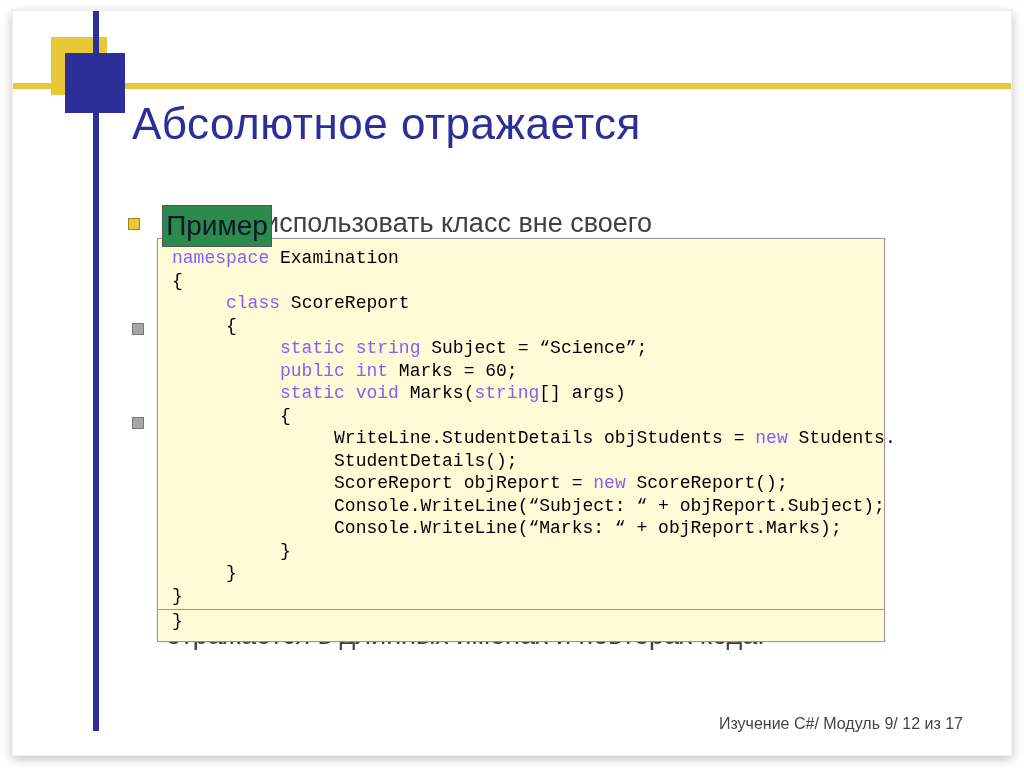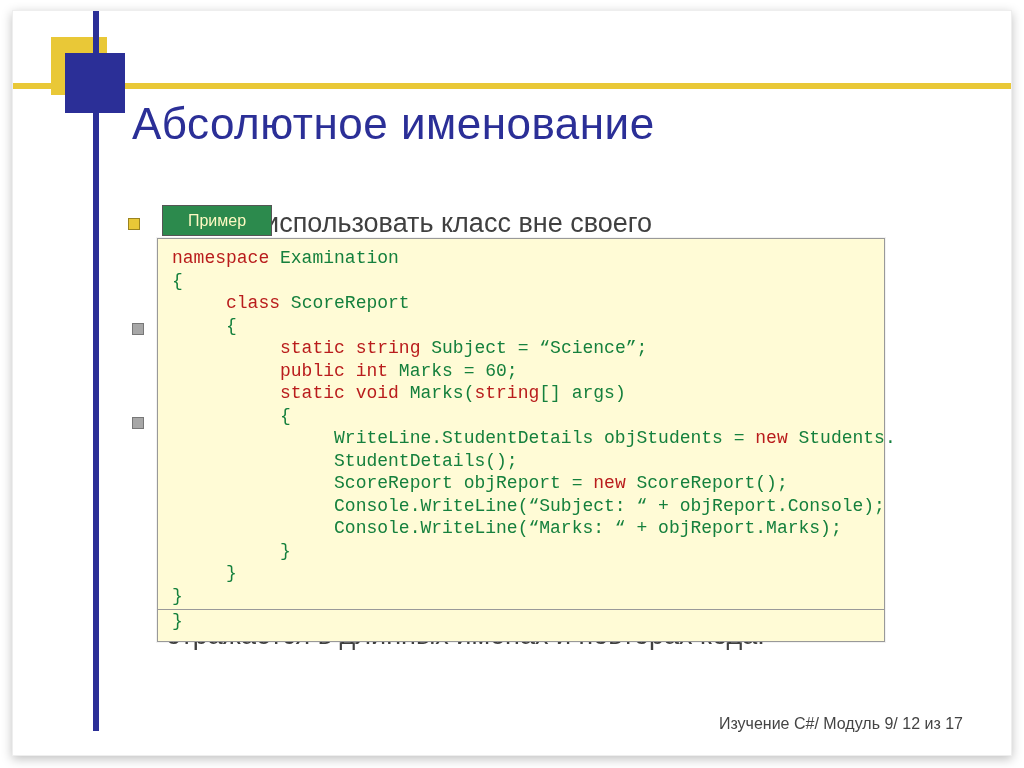--- a/index.html
+++ b/index.html
@@ -89,25 +89,25 @@
   .btxt {
     color: #404040;
     font-size: 27px;
     line-height: 1.3;
   }
   .example-badge {
     position: absolute;
     top: 194px;
     left: 149px;
     width: 110px;
-    height: 31px;
+    height: 42px;
     background: #2c8a4d;
     border: 1px solid #555;
-    color: #fef9c3;
-    font-size: 16px;
+    color: #0f172a;
+    font-size: 28px;
     display: flex;
     align-items: center;
     justify-content: center;
     z-index: 20;
   }
   .codebox {
     position: absolute;
     top: 227px;
     left: 144px;
     width: 728px;
@@ -116,22 +116,22 @@
     padding: 8px 14px 8px 14px;
     z-index: 15;
     box-shadow: 0 0 0 1px rgba(0,0,0,0.05);
   }
   .codebox pre {
     font-family: "Courier New", monospace;
     font-size: 18px;
     line-height: 1.25;
     white-space: pre;
   }
-  .kw { color: #b91c1c; }
-  .plain { color: #15803d; }
+  .kw { color: #8b5cf6; }
+  .plain { color: #000000; }
   .codebox .sep {
     border-top: 1px solid #999;
     margin: 2px -14px 0 -14px;
     padding: 0 14px 0 14px;
   }
   .behind-bullets {
     position: absolute;
     top: 300px;
     left: 119px;
     z-index: 5;
@@ -154,21 +154,21 @@
 </style>
 </head>
 <body>
 
 <div class="slide">
   <div class="hline"></div>
   <div class="corner-square"></div>
   <div class="corner-square2"></div>
   <div class="vline"></div>
 
-  <div class="title">Абсолютное именование</div>
+  <div class="title">Абсолютное отражается</div>
 
   <div class="body">
     <div class="bullet">
       <div class="bsq"></div>
       <div class="btxt">
         <span style="visibility:hidden">Прим</span><span>ет использовать класс вне своего</span>
       </div>
     </div>
   </div>
 
@@ -188,21 +188,21 @@
 <span class="plain">{</span>
 <span class="kw">     class</span><span class="plain"> ScoreReport</span>
 <span class="plain">     {</span>
 <span class="kw">          static string</span><span class="plain"> Subject = “Science”;</span>
 <span class="kw">          public int</span><span class="plain"> Marks = 60;</span>
 <span class="kw">          static void</span><span class="plain"> Marks(</span><span class="kw">string</span><span class="plain">[] args)</span>
 <span class="plain">          {</span>
 <span class="plain">               WriteLine.StudentDetails objStudents = </span><span class="kw">new</span><span class="plain"> Students.</span>
 <span class="plain">               StudentDetails();</span>
 <span class="plain">               ScoreReport objReport = </span><span class="kw">new</span><span class="plain"> ScoreReport();</span>
-<span class="plain">               Console.WriteLine(“Subject: “ + objReport.Console);</span>
+<span class="plain">               Console.WriteLine(“Subject: “ + objReport.Subject);</span>
 <span class="plain">               Console.WriteLine(“Marks: “ + objReport.Marks);</span>
 <span class="plain">          }</span>
 <span class="plain">     }</span>
 <span class="plain">}</span></pre>
 <div class="sep">
         <pre><span class="plain">}</span></pre>
       </div>
   </div>
 
   <div class="bottom-bullet">

